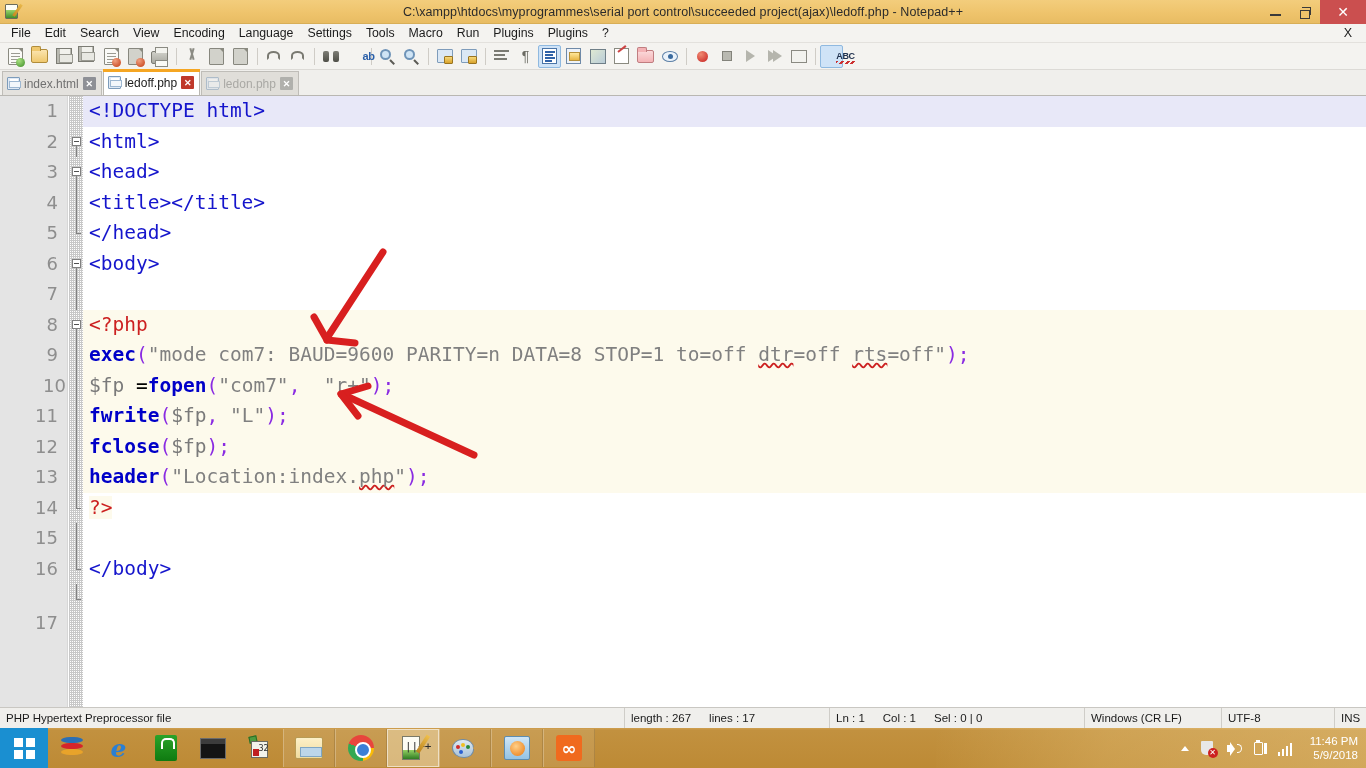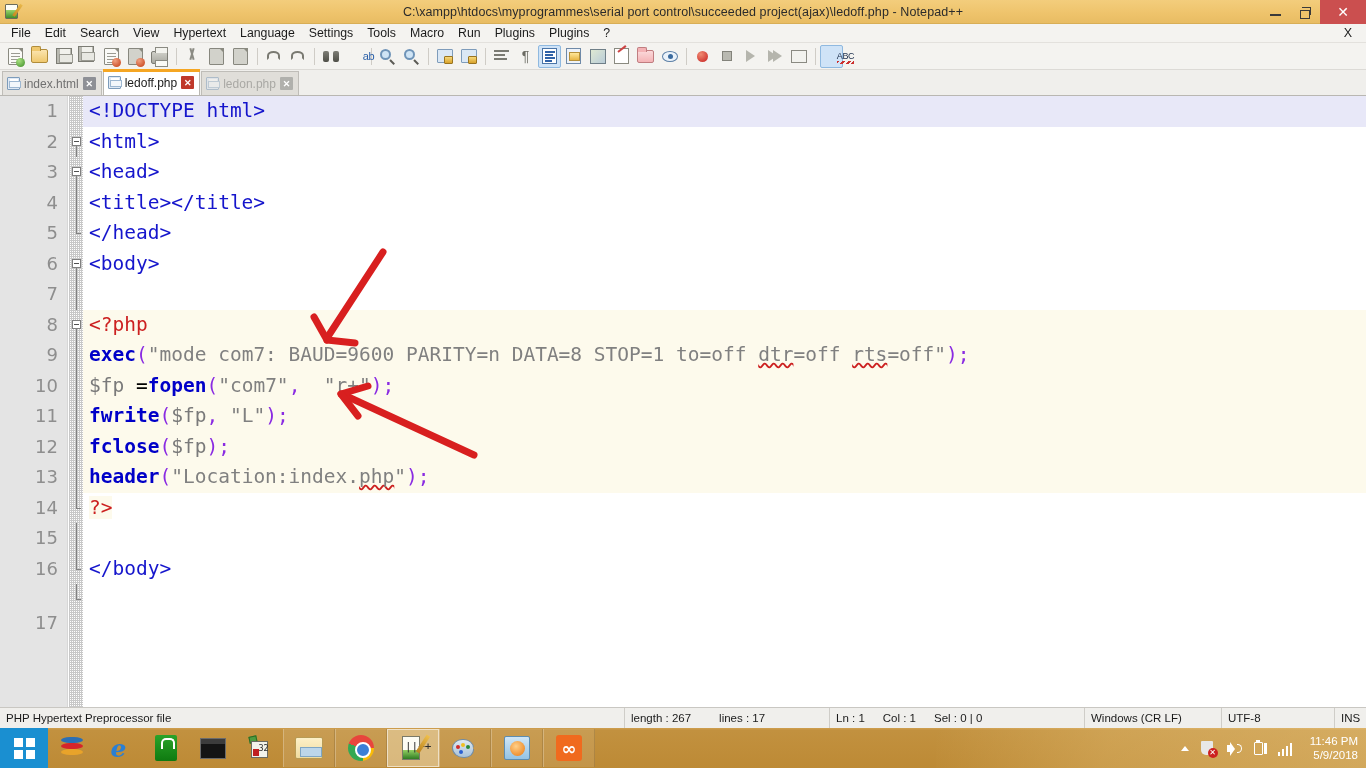--- a/index.html
+++ b/index.html
@@ -171,21 +171,21 @@
   }
   .g-indent .ln { position: absolute; left: 0; height: 1.7px; background: #7a7a72; }
   .g-bluedoc {
     width: 15px; height: 16px; background: #ffffff; border: 1px solid #4a75a8; position: relative;
   }
   .g-bluedoc .bl { position: absolute; left: 2px; height: 1.7px; background: #2f62a8; }
   .g-macro-rec { width: 11px; height: 11px; border-radius: 50%; background: radial-gradient(circle at 35% 30%, #f08a72, #c62020); }
   .g-macro-stop { width: 10px; height: 10px; background: #b9b9b1; border: 1px solid #83837b; }
   .g-macro-play { width: 0; height: 0; border-style: solid; border-width: 6px 0 6px 9px; border-color: transparent transparent transparent #b5b5ad; }
   .g-macro-ff { position: relative; width: 14px; height: 12px; }
-  .g-abc { font-size: 9px; font-weight: normal; color: #20324f; letter-spacing: -0.3px; position: relative; margin-left: 28px; }
+  .g-abc { font-size: 9px; font-weight: bold; color: #20324f; letter-spacing: -0.3px; position: relative; margin-left: 28px; }
   .g-abc .sq { position: absolute; left: 0; right: 0; bottom: -3px; height: 3px;
     background: repeating-linear-gradient(135deg, #cc3030 0 2px, transparent 2px 4px); }
   .g-eye {
     width: 16px; height: 11px; border: 1.6px solid #5b7fa6; border-radius: 50%; position: relative;
     background: #eaf2fa;
   }
   .g-eye::after { content:""; position:absolute; left:5px; top:2px; width:5px; height:5px; border-radius:50%; background:#3a6a9e; }
   .g-pinkfolder {
     width: 17px; height: 13px; background: linear-gradient(to bottom, #fbd9da, #f4b3b6);
     border: 1px solid #c07d80; border-radius: 1px 2px 2px 2px; position: relative;
@@ -321,21 +321,21 @@
   .arrows { position: absolute; left: 0; top: 0; width: 1366px; height: 768px; pointer-events: none; }
 
   
   .statusbar {
     position: absolute; top: 707px; left: 0; width: 1366px; height: 21px;
     background: #f0efec; border-top: 1px solid #c9c7c2;
     display: flex; align-items: center; font-size: 11.5px; color: #1b1b1b;
   }
   .sb-cell { height: 21px; line-height: 21px; padding: 0 6px; border-right: 1px solid #cfcdc8; white-space: nowrap; }
   .sb-cell.first { width: 625px; border-left: none; }
-  .sb-cell.len { width: 205px; display: flex; gap: 28px; }
+  .sb-cell.len { width: 205px; display: flex; gap: 18px; }
   .sb-cell.pos { width: 255px; display: flex; gap: 18px; }
   .sb-cell.eol { width: 137px; }
   .sb-cell.enc { width: 113px; }
   .sb-cell.ins { width: 31px; border-right: none; }
 
   
   .taskbar {
     position: absolute; top: 728px; left: 0; width: 1366px; height: 40px;
     background: linear-gradient(to bottom, #cf9f50 0%, #c2913f 6%, #bd8a35 100%);
     display: flex; align-items: center;
@@ -429,21 +429,21 @@
         </div>
       <div class="wc close">✕</div>
     </div>
   </div>
 
   <div class="menubar">
     <div class="menu-item">File</div>
     <div class="menu-item">Edit</div>
     <div class="menu-item">Search</div>
     <div class="menu-item">View</div>
-    <div class="menu-item">Hypertext</div>
+    <div class="menu-item">Encoding</div>
     <div class="menu-item">Language</div>
     <div class="menu-item">Settings</div>
     <div class="menu-item">Tools</div>
     <div class="menu-item">Macro</div>
     <div class="menu-item">Run</div>
     <div class="menu-item">Plugins</div>
     <div class="menu-item">Plugins</div>
     <div class="menu-item">?</div>
     <div class="menu-close-x">X</div>
   </div>
@@ -631,21 +631,21 @@
     <div class="gutter" style="background:transparent;border:none;pointer-events:none" id="line-numbers">
         <div class="lnum" style="top: 0px;">1</div>
         <div class="lnum" style="top: 30.5px;">2</div>
         <div class="lnum" style="top: 61px;">3</div>
         <div class="lnum" style="top: 91.5px;">4</div>
         <div class="lnum" style="top: 122px;">5</div>
         <div class="lnum" style="top: 152.5px;">6</div>
         <div class="lnum" style="top: 183px;">7</div>
         <div class="lnum" style="top: 213.5px;">8</div>
         <div class="lnum" style="top: 244px;">9</div>
-        <div class="lnum" style="top: 274.5px;">10</div>
+        <div class="lnum" style="top: 274.5px; margin-left: 8px;">10</div>
         <div class="lnum" style="top: 305px;">11</div>
         <div class="lnum" style="top: 335.5px;">12</div>
         <div class="lnum" style="top: 366px;">13</div>
         <div class="lnum" style="top: 396.5px;">14</div>
         <div class="lnum" style="top: 427px;">15</div>
         <div class="lnum" style="top: 457.5px;">16</div>
         <div class="lnum" style="top: 512px;">17</div>
       </div>
     <div style="position:absolute;left:69px;top:0;width:14px;height:611px;pointer-events:none" id="fold-markers">
         <div class="foldbox" style="top: 40.5px;"></div>

